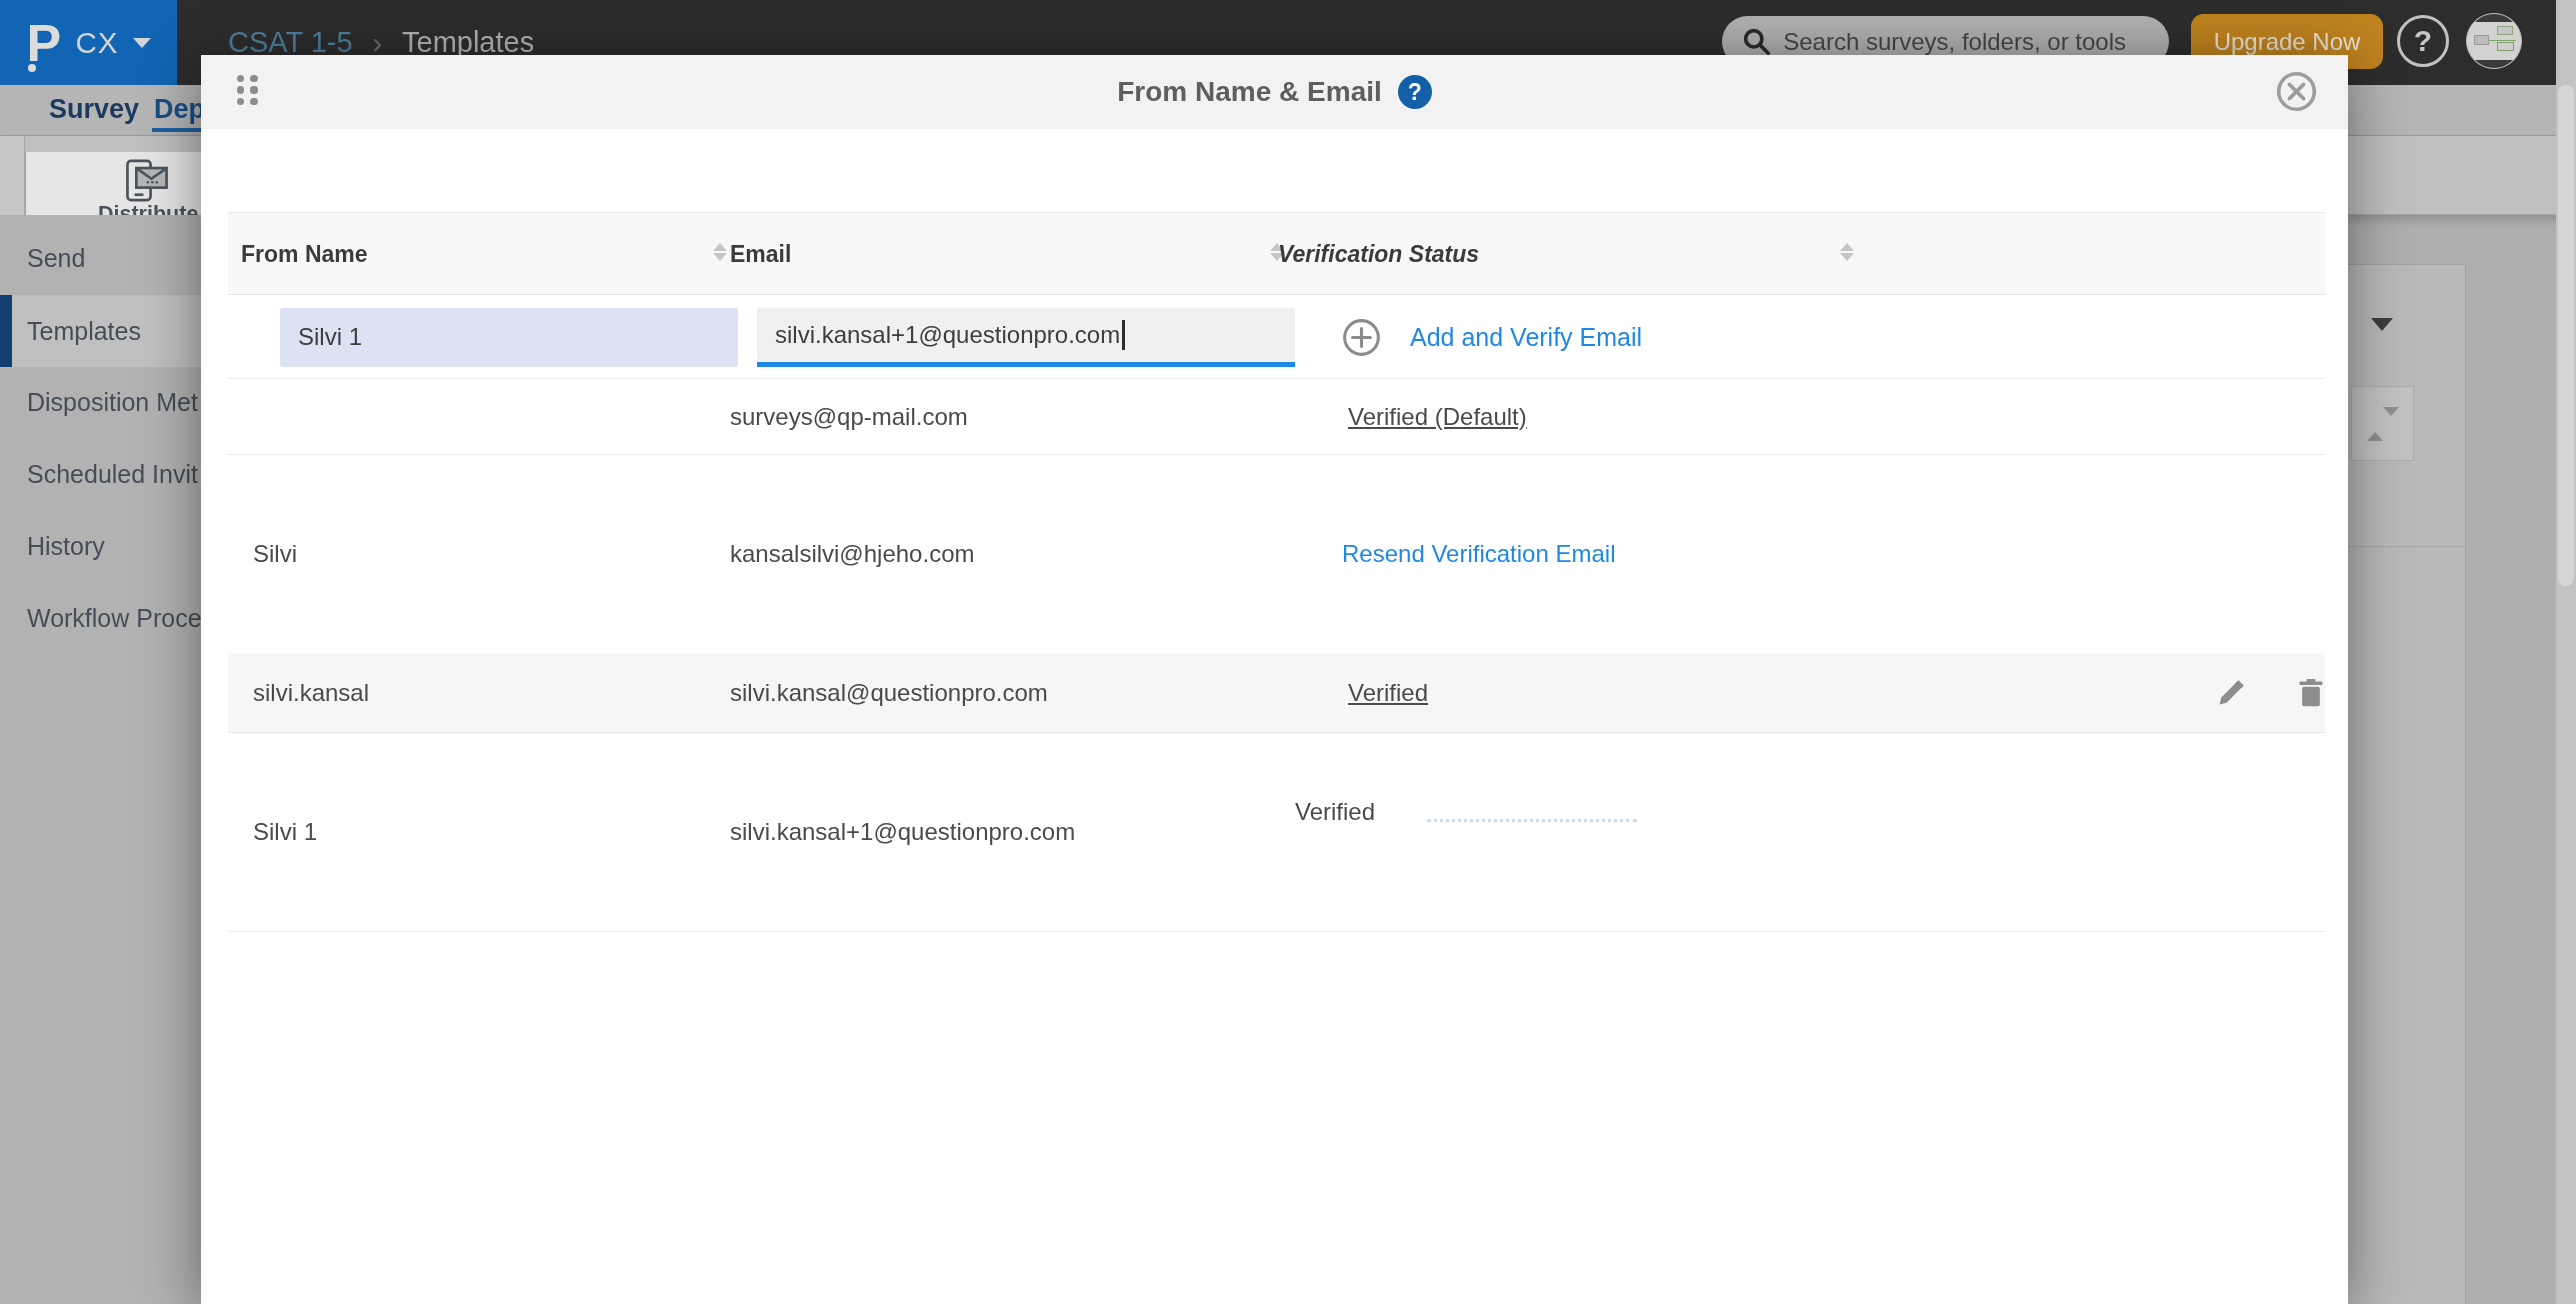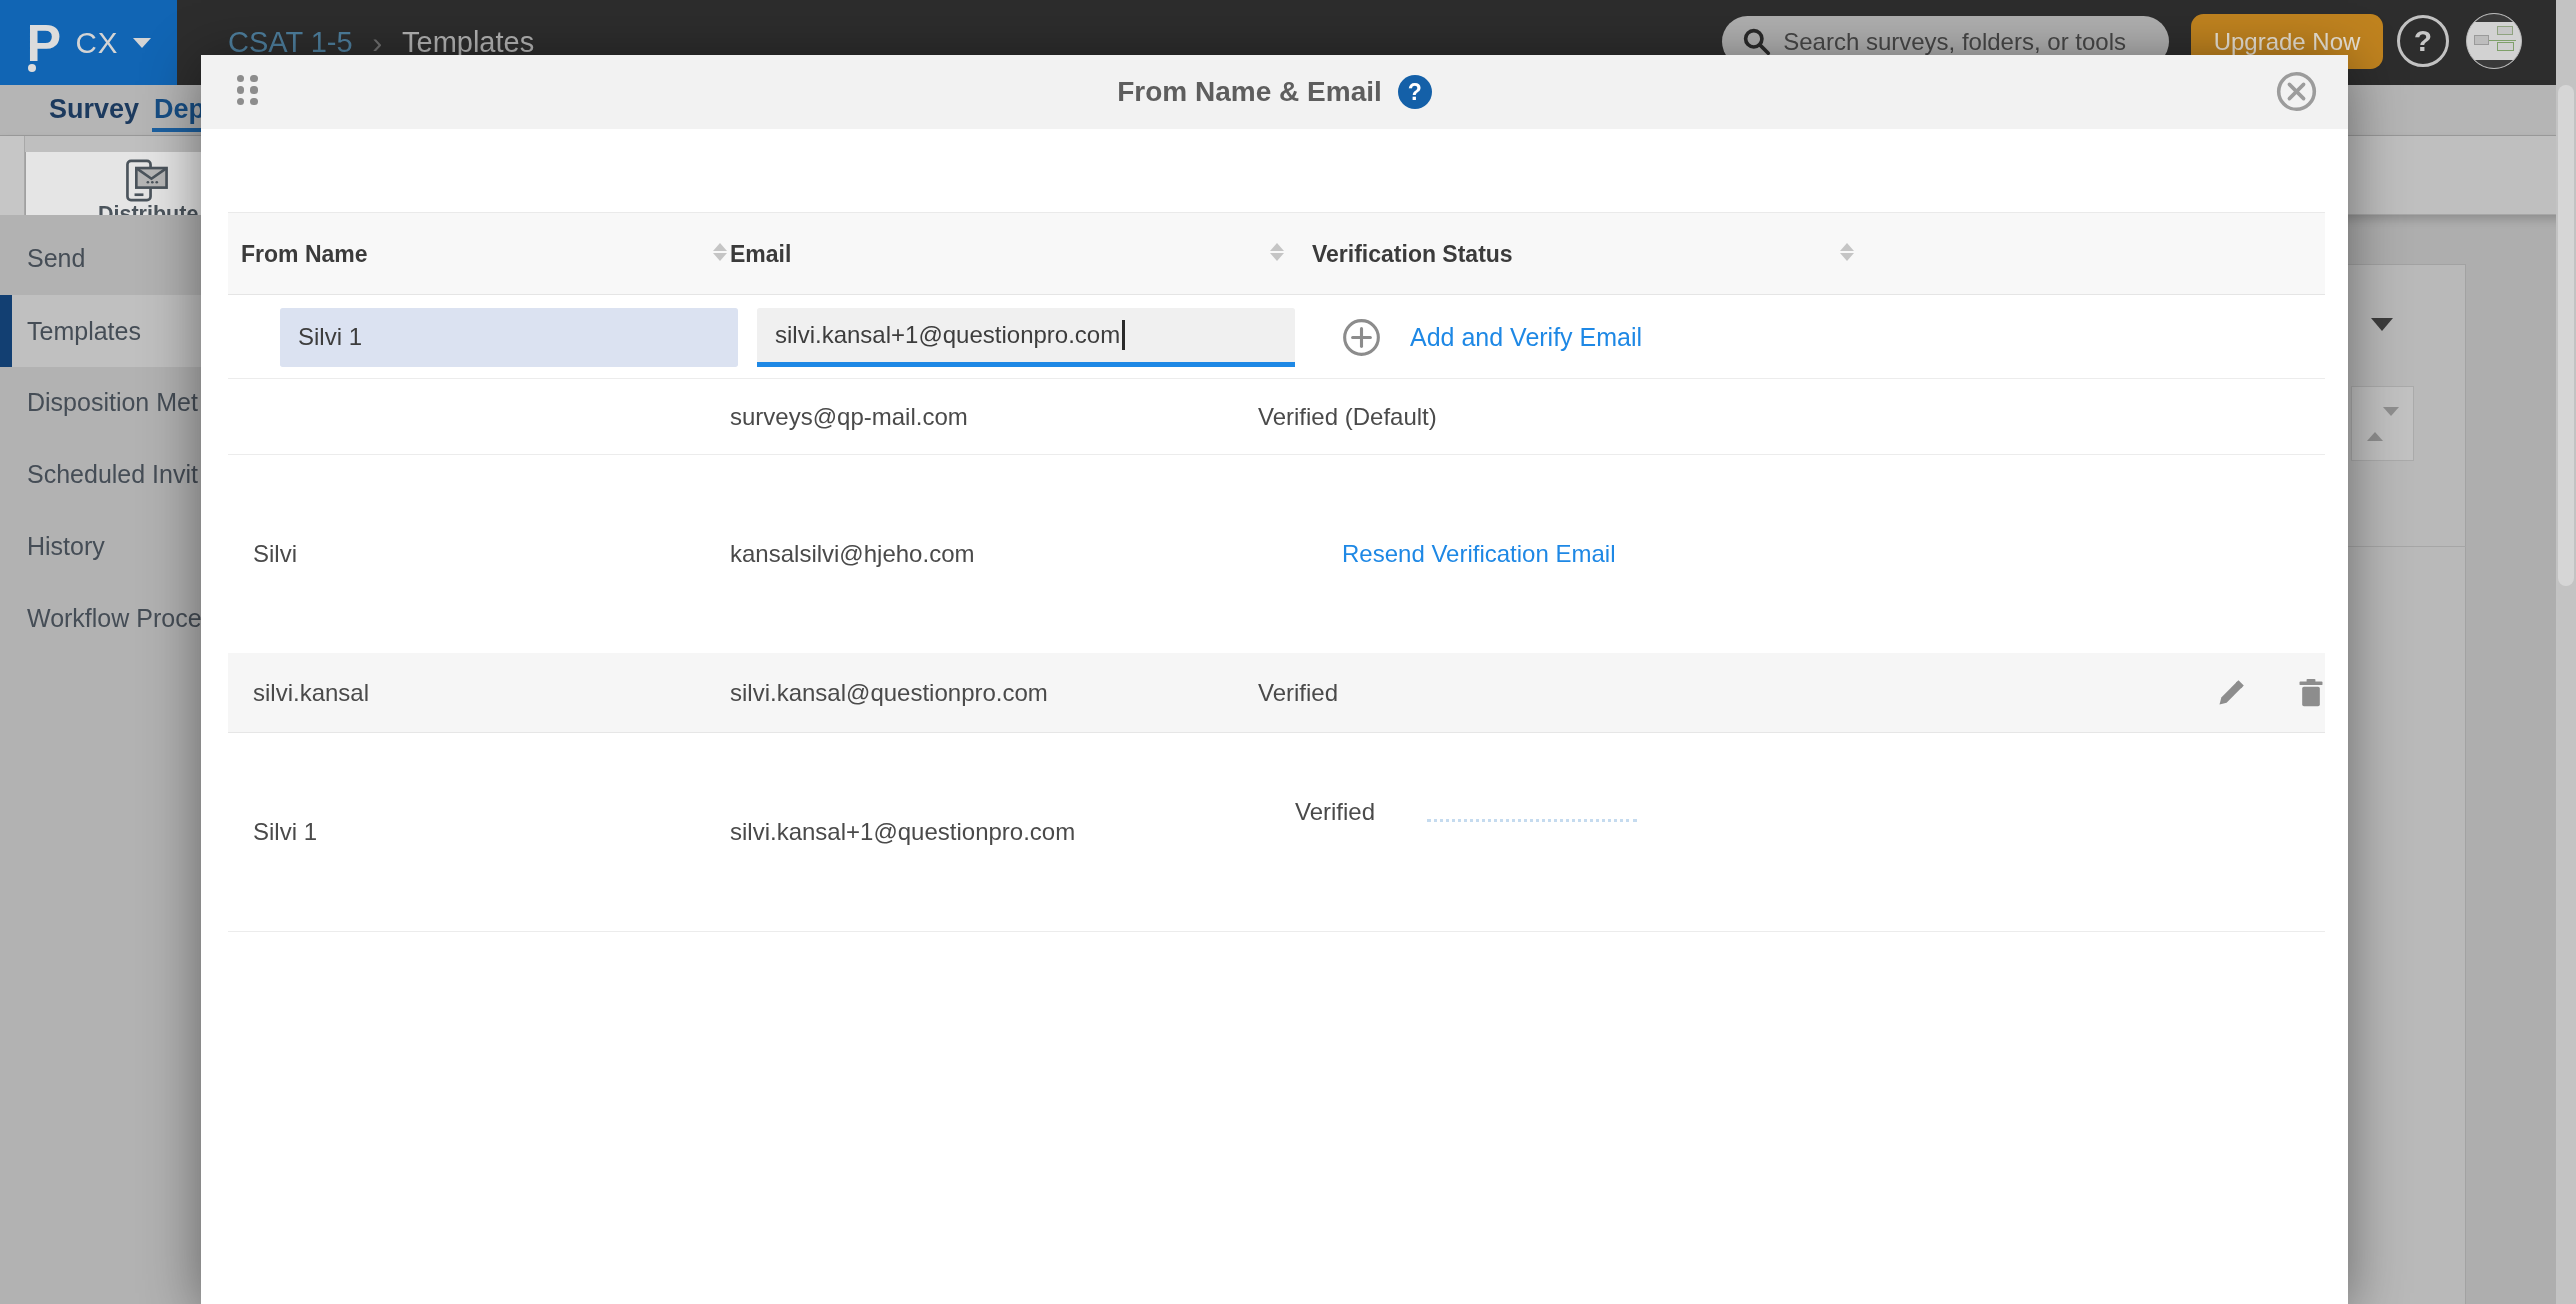--- a/index.html
+++ b/index.html
@@ -72,34 +72,34 @@
   .drag-handle{position:absolute;left:36px;top:19.7px;width:27px;height:36px;display:grid;grid-template-columns:7.2px 7.2px;grid-template-rows:7.2px 7.2px 7.2px;gap:4.5px 6.3px;cursor:grab;}
   .drag-handle i{display:block;width:7.2px;height:7.2px;border-radius:50%;background:#8d8d8d;}
   .modal-title-group{position:absolute;left:0;top:0;width:2147px;height:74px;display:flex;align-items:center;justify-content:center;gap:16px;}
   .modal-title{font-size:28px;font-weight:bold;color:#5e5e5e;}
   .modal-help{width:34px;height:34px;border-radius:50%;background:var(--modal-help-blue);color:#fff;font-size:23px;font-weight:bold;display:flex;align-items:center;justify-content:center;cursor:pointer;}
   .modal-close{position:absolute;left:2075px;top:16px;width:41px;height:41px;cursor:pointer;}
 
   
   .tbl-header{position:absolute;left:27px;top:157px;width:2097px;height:83px;background:#f8f8f8;border-top:0.9px solid #eaeaea;border-bottom:0.9px solid #e5e5e5;}
   .th{position:absolute;top:0;height:83px;display:flex;align-items:center;font-size:23px;font-weight:bold;color:#3b3b3b;cursor:pointer;}
-  .th-from{left:13px;} .th-email{left:502px;} .th-status{left:1084px;}
+  .th-from{left:13px;} .th-email{left:502px;} .th-status{left:1050px;font-style:italic;}
   .sort-icon{position:absolute;top:29.5px;display:flex;flex-direction:column;align-items:center;cursor:pointer;}
   .sort-icon .tri-u{width:0;height:0;border-left:7.2px solid transparent;border-right:7.2px solid transparent;border-bottom:8px solid #c5c5c5;margin-bottom:2.7px;}
   .sort-icon .tri-d{width:0;height:0;border-left:7.2px solid transparent;border-right:7.2px solid transparent;border-top:8px solid #c5c5c5;}
   .sort-from{left:485px;} .sort-email{left:1042px;} .sort-status{left:1612px;}
 
   .row{position:absolute;left:27px;width:2097px;}
   .row-1{top:240px;height:84px;border-bottom:0.9px solid #ececec;}
   .row-2{top:324px;height:76px;border-bottom:0.9px solid #ececec;}
   .row-3{top:400px;height:199px;border-bottom:1.8px solid #e6e6e6;}
   .row-4{top:598px;height:80px;background:#f6f6f6;border-bottom:1.8px solid #e6e6e6;}
   .row-5{top:678px;height:199px;border-bottom:1.8px solid #ececec;}
   .cell{position:absolute;top:0;height:100%;display:flex;align-items:center;font-size:24px;color:#4a4a4a;white-space:nowrap;}
-  .c-from{left:25px;} .c-email{left:502px;} .c-status{left:1030px;}
+  .c-from{left:25px;} .c-email{left:502px;} .c-status{left:1120px;text-decoration:underline;}
   .c-status-pad{left:1067px;}
   .link{color:var(--accent-blue);font-weight:500;cursor:pointer;}
   .c-resend{left:1114px;}
   .raised{position:relative;top:-19.7px;}
 
   .fake-input{position:absolute;top:12.5px;height:59px;display:flex;align-items:center;padding-left:18px;font-size:24px;color:#3d3d3d;cursor:text;}
   .in-fromname{left:52px;width:458px;background:var(--input-highlight);border-radius:2.7px;}
   .in-email{left:529px;width:538px;background:#f0f0f0;border-bottom:5.4px solid var(--accent-blue);border-radius:2.7px 2.7px 0 0;}
   .text-caret{display:inline-block;width:2.7px;height:30px;background:#2b2b2b;margin-left:1.8px;}
   .add-verify{position:absolute;left:1114px;top:0;height:84px;display:flex;align-items:center;gap:29px;cursor:pointer;}

